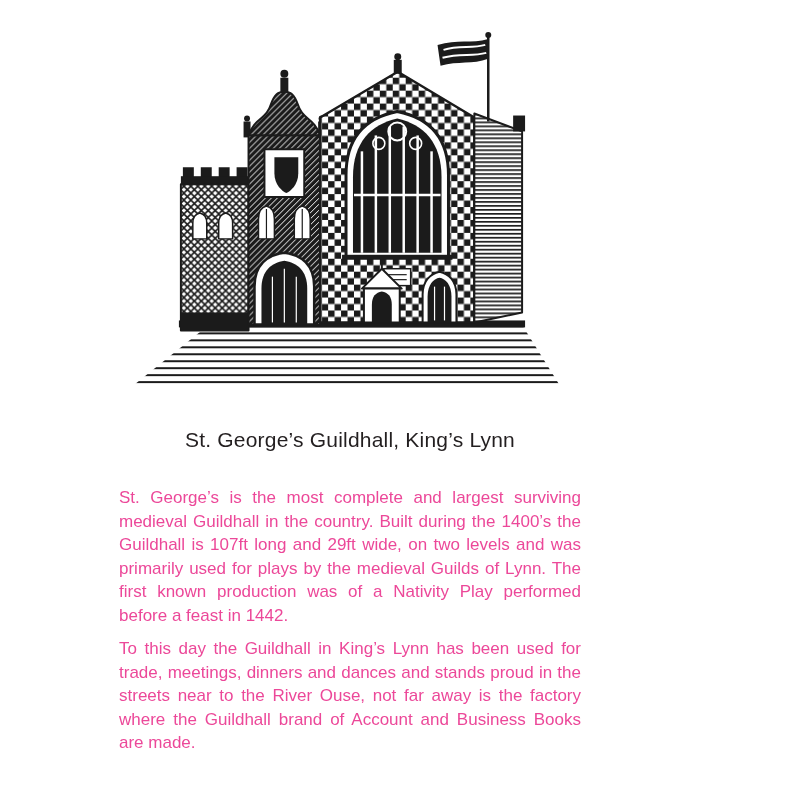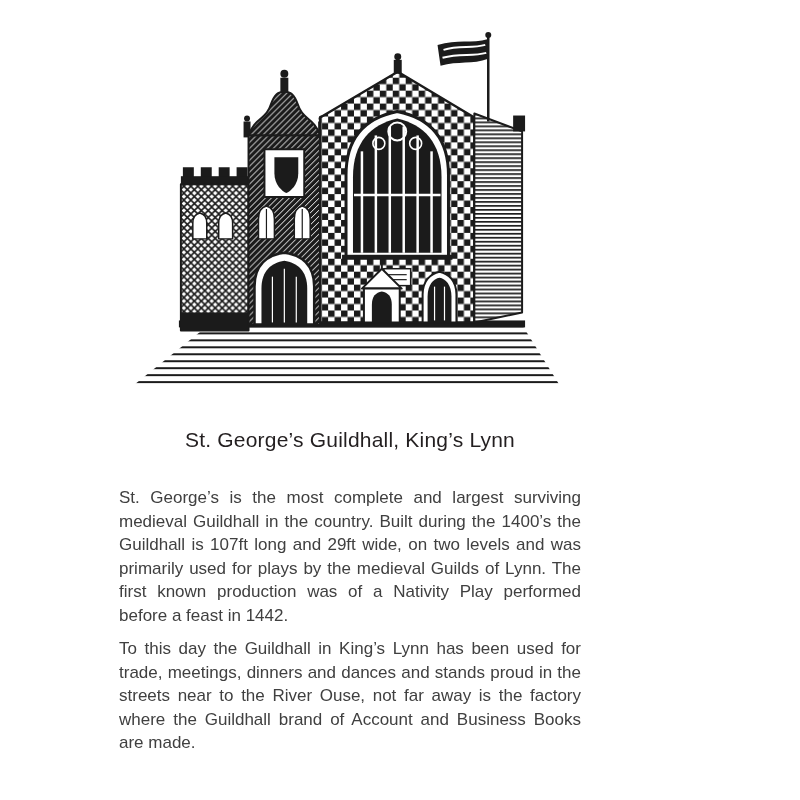--- a/index.html
+++ b/index.html
@@ -36,21 +36,21 @@
     font-weight: 400;
     letter-spacing: 0.2px;
     color: #231f20;
   }
   .body-text {
     width: 462px;
     margin: 34px auto 0 auto;
     font-size: 17px;
     line-height: 23.5px;
     text-align: justify;
-    color: #404040;
+    color: #ec4899;
   }
   .body-text p {
     margin: 0;
   }
   .body-text p + p {
     margin-top: 10px;
   }
 </style>
 </head>
 <body>

